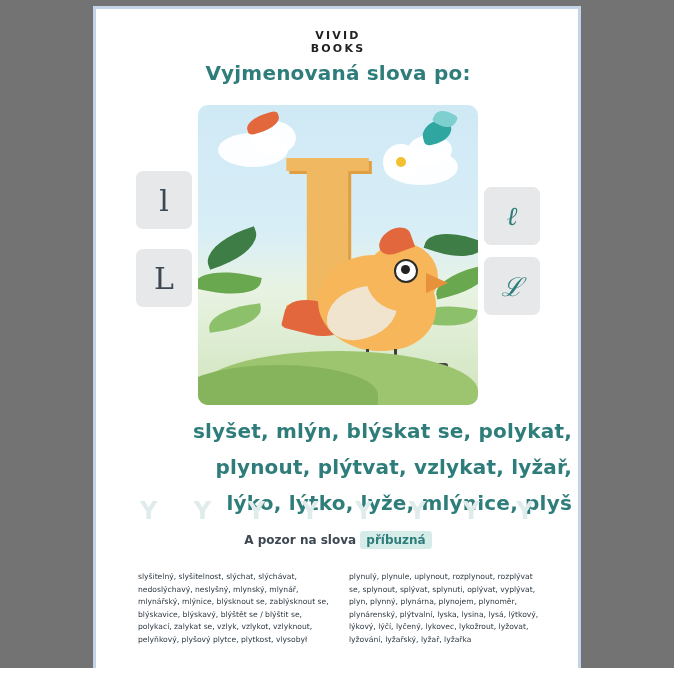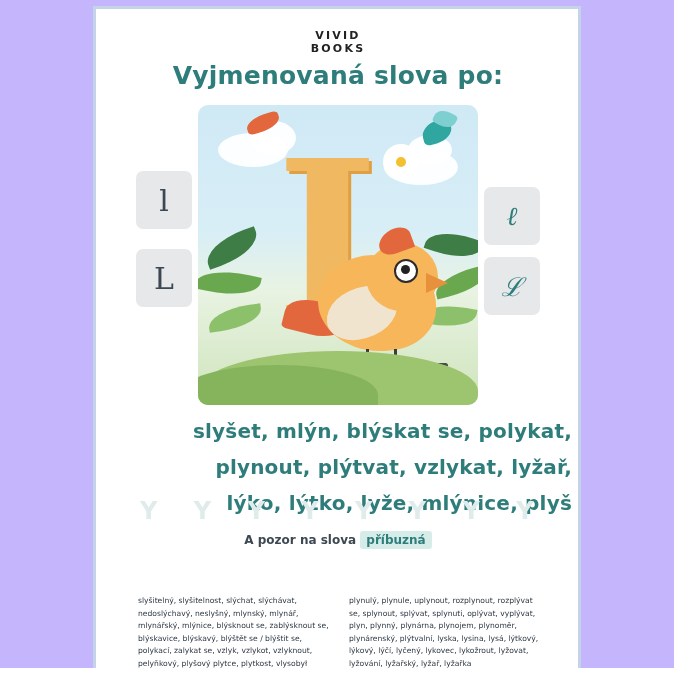--- a/index.html
+++ b/index.html
@@ -10,21 +10,21 @@
   body {
     width: 674px;
     height: 674px;
     overflow: hidden;
     font-family: "Liberation Sans", sans-serif;
   }
   .page {
     position: relative;
     width: 674px;
     height: 674px;
-    background: #c4b5fd;
+    background: #737373;
     text-decoration: underline;
   }
   
   .poster {
     position: absolute;
     left: 93px;
     top: 6px;
     width: 488px;
     height: 662px;
     background: #ffffff;
@@ -61,21 +61,21 @@
 
   
   .title {
     position: absolute;
     left: 0;
     top: 52px;
     width: 468px;
     text-align: center;
     font-family: "DejaVu Sans", sans-serif;
     font-weight: 700;
-    font-size: 25px;
+    font-size: 20px;
     color: #2e7d7b;
     letter-spacing: 0.2px;
   }
 
   
   .art {
     position: absolute;
     left: 94px;
     top: 96px;
     width: 280px;
@@ -341,21 +341,20 @@
   }
 
   
   .cols {
     position: absolute;
     left: 34px;
     top: 562px;
     width: 404px;
     display: flex;
     gap: 18px;
-    margin-top: 24px;
   }
   .col {
     width: 193px;
     font-family: "DejaVu Sans", sans-serif;
     font-size: 7.6px;
     line-height: 12.6px;
     color: #2f3a44;
   }
   .footline {
     position: absolute;

